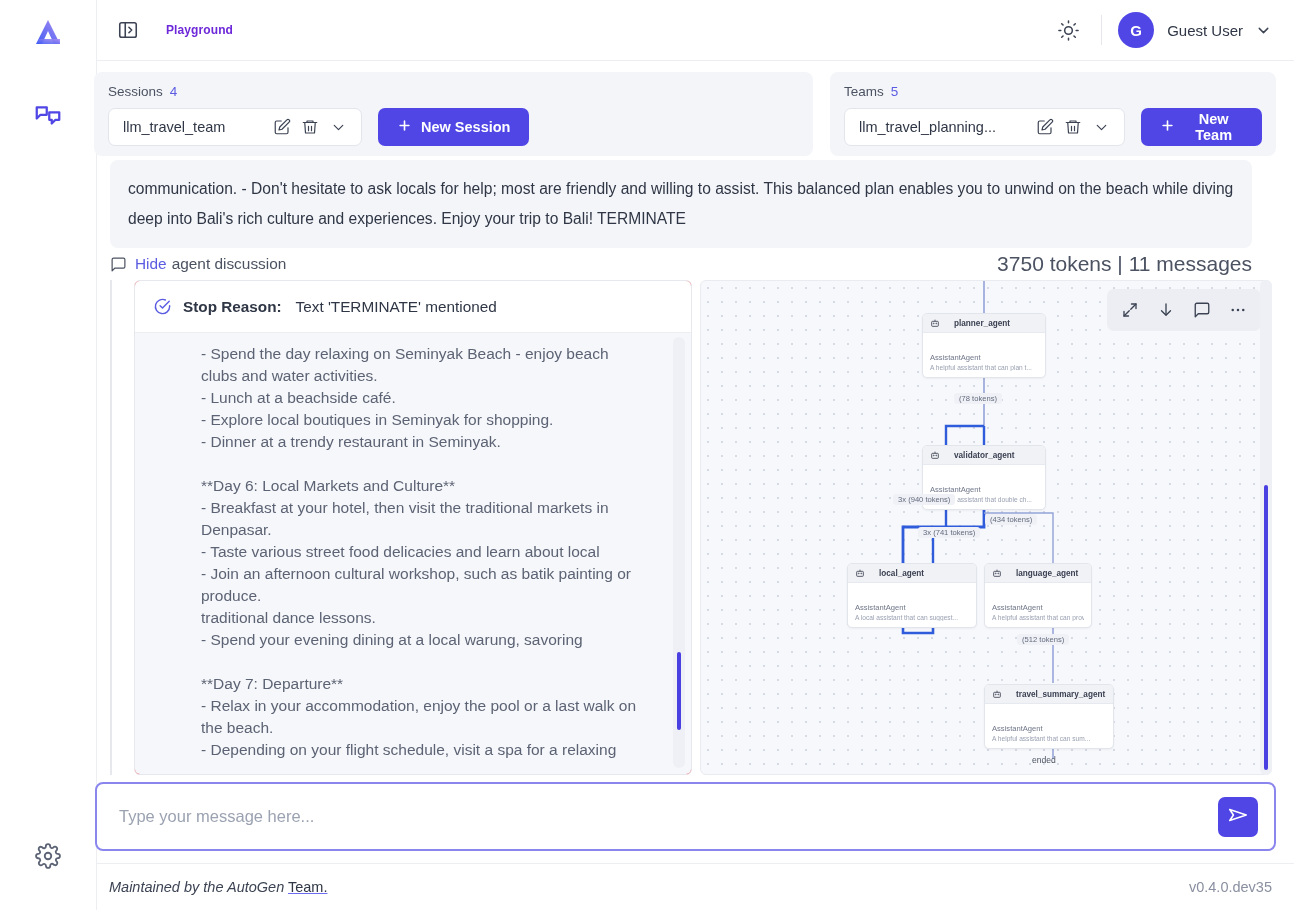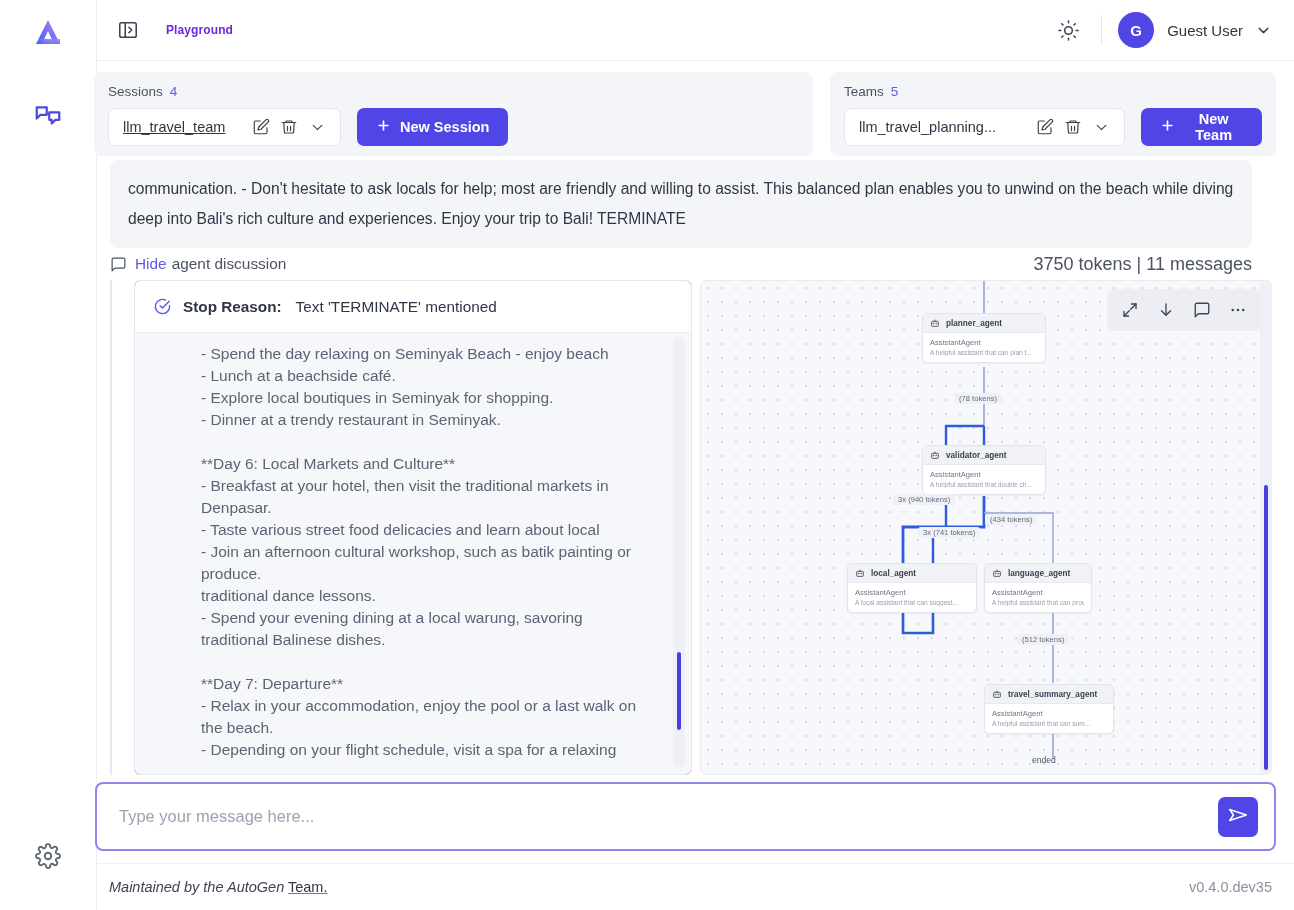--- a/index.html
+++ b/index.html
@@ -47,21 +47,21 @@
   }
   #sessions-card { left: 94px; width: 719px; }
   #teams-card { left: 830px; width: 446px; }
   .sel-head { font-size: 13.5px; color: #4b5261; }
   .sel-count { color: #5b5ce2; margin-left: 7px; font-weight: 500; }
   .sel-row { display: flex; align-items: center; margin-top: 9px; }
   .sel-box {
     background: #fff; border: 1px solid #e3e5ec; border-radius: 7px;
     height: 38px; display: flex; align-items: center; padding: 0 10px 0 14px;
   }
-  #sessions-card .sel-box { width: 233px; text-decoration: underline; }
+  #sessions-card .sel-box { width: 254px; }
   #teams-card .sel-box { width: 318px; }
   .sel-name { font-size: 14.5px; color: #2f3645; white-space: nowrap; overflow: hidden; flex: 1; }
   .sel-ic { width: 26px; height: 26px; display:flex;align-items:center;justify-content:center; cursor: pointer; margin-left: 2px;}
   .primary-btn {
     margin-left: 16px; height: 38px; background: #4f46e5; color: #fff;
     border: none; border-radius: 7px; font-size: 14.5px; font-weight: 600;
     display: flex; align-items: center; gap: 9px; padding: 0 19px; cursor: pointer;
     font-family: "Liberation Sans", sans-serif;
   }
 
@@ -73,21 +73,21 @@
   #assistant-bubble p { font-size: 15.6px; line-height: 30px; color: #2f3645; }
 
   
   #discussion-head {
     position: absolute; left: 110px; top: 249px; width: 1142px; height: 30px;
     display: flex; align-items: center;
   }
   #discussion-head .chat-ic { margin-right: 8px; display:flex; }
   #hide-link { color: #5b5ce2; font-size: 15.4px; cursor: pointer; font-weight: 500;}
   #discussion-label { font-size: 15.4px; color: #4b5261; margin-left: 5px; }
-  #token-meta { margin-left: auto; font-size: 18px; color: #4b5261; }
+  #token-meta { margin-left: auto; font-size: 21px; color: #4b5261; }
 
   
   #panel {
     position: absolute; left: 110px; top: 280px; width: 1160px; height: 495px;
     border-left: 2px solid #e6e8ee;
   }
   
   #discussion-col {
     position: absolute; left: 22px; top: 0; width: 558px; height: 495px;
     background: #ef4444; border: 1px solid #e6e8ee; border-radius: 6px; overflow: hidden;
@@ -129,24 +129,24 @@
   }
   .tool-ic { width: 34px; height: 34px; display:flex;align-items:center;justify-content:center;cursor:pointer;border-radius:5px;}
 
   .gnode {
     position: absolute; background: #fff; border: 1px solid #e2e5ec;
     border-radius: 5px; box-shadow: 0 1px 2px rgba(30,35,60,.05);
     width: 124px; overflow: hidden;
   }
   .gnode-head {
     background: #f1f2f6; border-bottom: 1px solid #e7e9f0;
-    display: flex; align-items: center; gap: 6px; padding: 4px 7px;
+    display: flex; align-items: center; gap: 14px; padding: 4px 7px;
   }
   .gnode-title { font-size: 8.2px; font-weight: 700; color: #3a4051; white-space: nowrap; }
-  .gnode-body { padding: 5px 7px 6px 7px; }
+  .gnode-body { padding: 20px 7px 6px 7px; }
   .gnode-type { font-size: 7.6px; color: #6f7689; }
   .gnode-desc { font-size: 6.6px; color: #9aa1b2; margin-top: 2px; white-space: nowrap; overflow: hidden; }
 
   .edge-label {
     position: absolute; background: #f0f1f6; border-radius: 3px;
     font-size: 7.6px; color: #626a7d; padding: 1px 5px; white-space: nowrap;
   }
   .end-label { position: absolute; font-size: 8.6px; color: #4b5261; }
 
   
@@ -335,33 +335,33 @@
             <path d="M21 11.1V12a9 9 0 1 1-5.3-8.2"></path>
             <path d="M9 11l3 3 8.5-8.5"></path>
           </svg>
       </span>
       <span class="stop-label">Stop Reason:</span>
       <span class="stop-value">Text 'TERMINATE' mentioned</span>
     </div>
     <div id="msg-scroll">
       <div id="msg-body">
           <div class="ln">- Spend the day relaxing on Seminyak Beach - enjoy beach</div>
+          <div class="ln">clubs and water activities.</div>
           <div class="ln">- Lunch at a beachside café.</div>
           <div class="ln">- Explore local boutiques in Seminyak for shopping.</div>
           <div class="ln">- Dinner at a trendy restaurant in Seminyak.</div>
           <div class="gap"></div>
           <div class="ln">**Day 6: Local Markets and Culture**</div>
           <div class="ln">- Breakfast at your hotel, then visit the traditional markets in</div>
           <div class="ln">Denpasar.</div>
           <div class="ln">- Taste various street food delicacies and learn about local</div>
           <div class="ln">- Join an afternoon cultural workshop, such as batik painting or</div>
           <div class="ln">produce.</div>
           <div class="ln">traditional dance lessons.</div>
           <div class="ln">- Spend your evening dining at a local warung, savoring</div>
-          <div class="ln">traditional Balinese dishes.</div>
           <div class="gap"></div>
           <div class="ln">**Day 7: Departure**</div>
           <div class="ln">- Relax in your accommodation, enjoy the pool or a last walk on</div>
           <div class="ln">the beach.</div>
           <div class="ln">- Depending on your flight schedule, visit a spa for a relaxing</div>
         </div>
       <div class="vscroll-track" style="right:6px; top:4px; bottom:6px;">
         <div class="vscroll-thumb" style="top:315px; height:78px;"></div>
       </div>
     </div>

